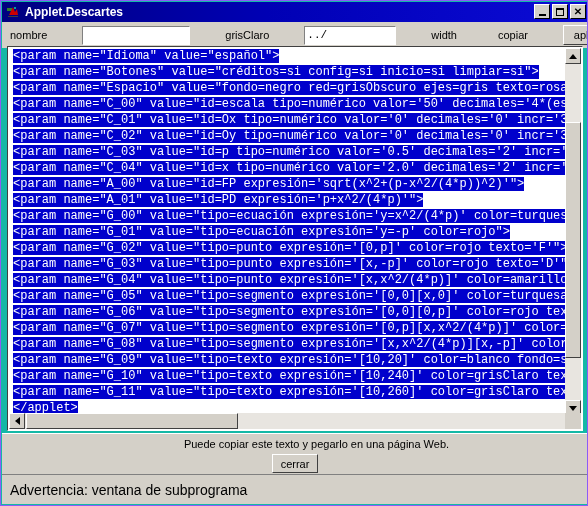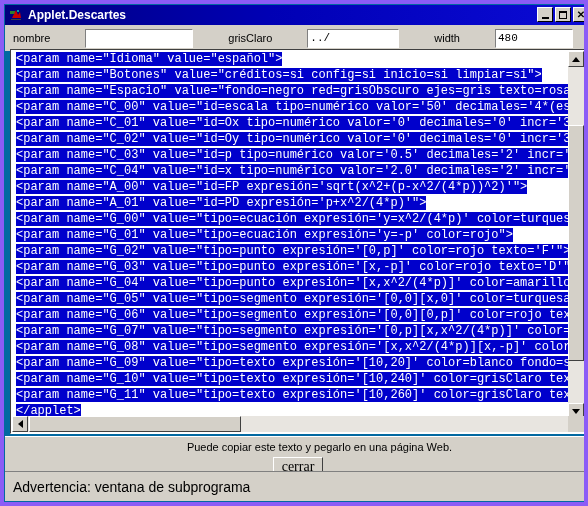--- a/index.html
+++ b/index.html
@@ -8,23 +8,23 @@
     background: #ffffff;
   }
   body {
     font-family: "Liberation Sans", sans-serif;
   }
   #app {
     position: relative;
     width: 588px;
     height: 506px;
     overflow: hidden;
-    background: #0369a1;
-    box-sizing: border-box;
-    border: 4px solid #8b5cf6;
+    background: #14b8a6;
+    box-sizing: border-box;
+    border: 1px solid #8b5cf6;
   }
 
   
   .titlebar {
     position: absolute;
     left: 1px; top: 1px;
     width: 586px;
     height: 20px;
     background: linear-gradient(to right, #00007f 0%, #0000b4 45%, #0b0bd6 100%);
     display: flex;
@@ -297,22 +297,22 @@
   }
   .close-btn {
     min-width: 44px;
     height: 19px;
     background: #d4d0c8;
     border-top: 1px solid #ffffff;
     border-left: 1px solid #ffffff;
     border-right: 1px solid #404040;
     border-bottom: 1px solid #404040;
     box-sizing: border-box;
-    font-size: 14px;
-    font-family: Liberation Serif, serif;
+    font-size: 11px;
+    font-family: Liberation Sans, sans-serif;
     color: #000;
     display: flex;
     align-items: center;
     justify-content: center;
     padding: 0 8px;
   }
 
   
   .statusbar {
     position: absolute;
@@ -364,21 +364,20 @@
   </div>
 
   <div class="toolbar">
     <span class="tb-label">nombre</span>
     <input class="tb-input in-nombre" type="text" value="" style="">
 
     <span class="tb-label">grisClaro</span>
     <input class="tb-input in-codebase" type="text" value="../" style="">
 
     <span class="tb-label">width</span>
-    <input class="tb-input in-width" type="text" value="480" style="">
 
     <span class="tb-label">copiar</span>
 
     <div class="tb-btn">aplicar</div>
   </div>
 
   <div class="textarea-wrap">
 
     <div class="text-body" id="code-body">
         <div class="code-line"><span class="sel">&lt;param name="Idioma" value="español"&gt;</span></div>

